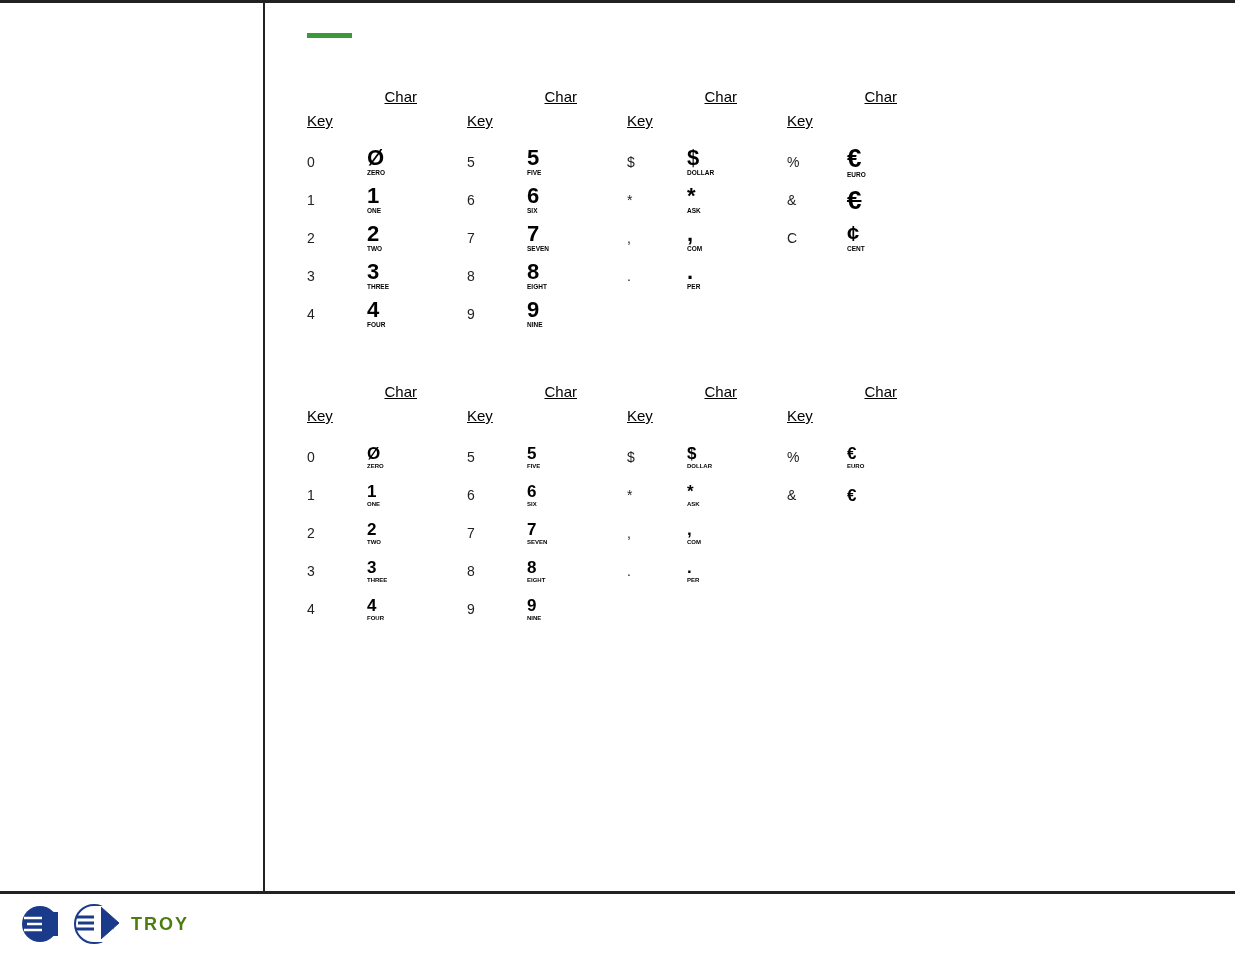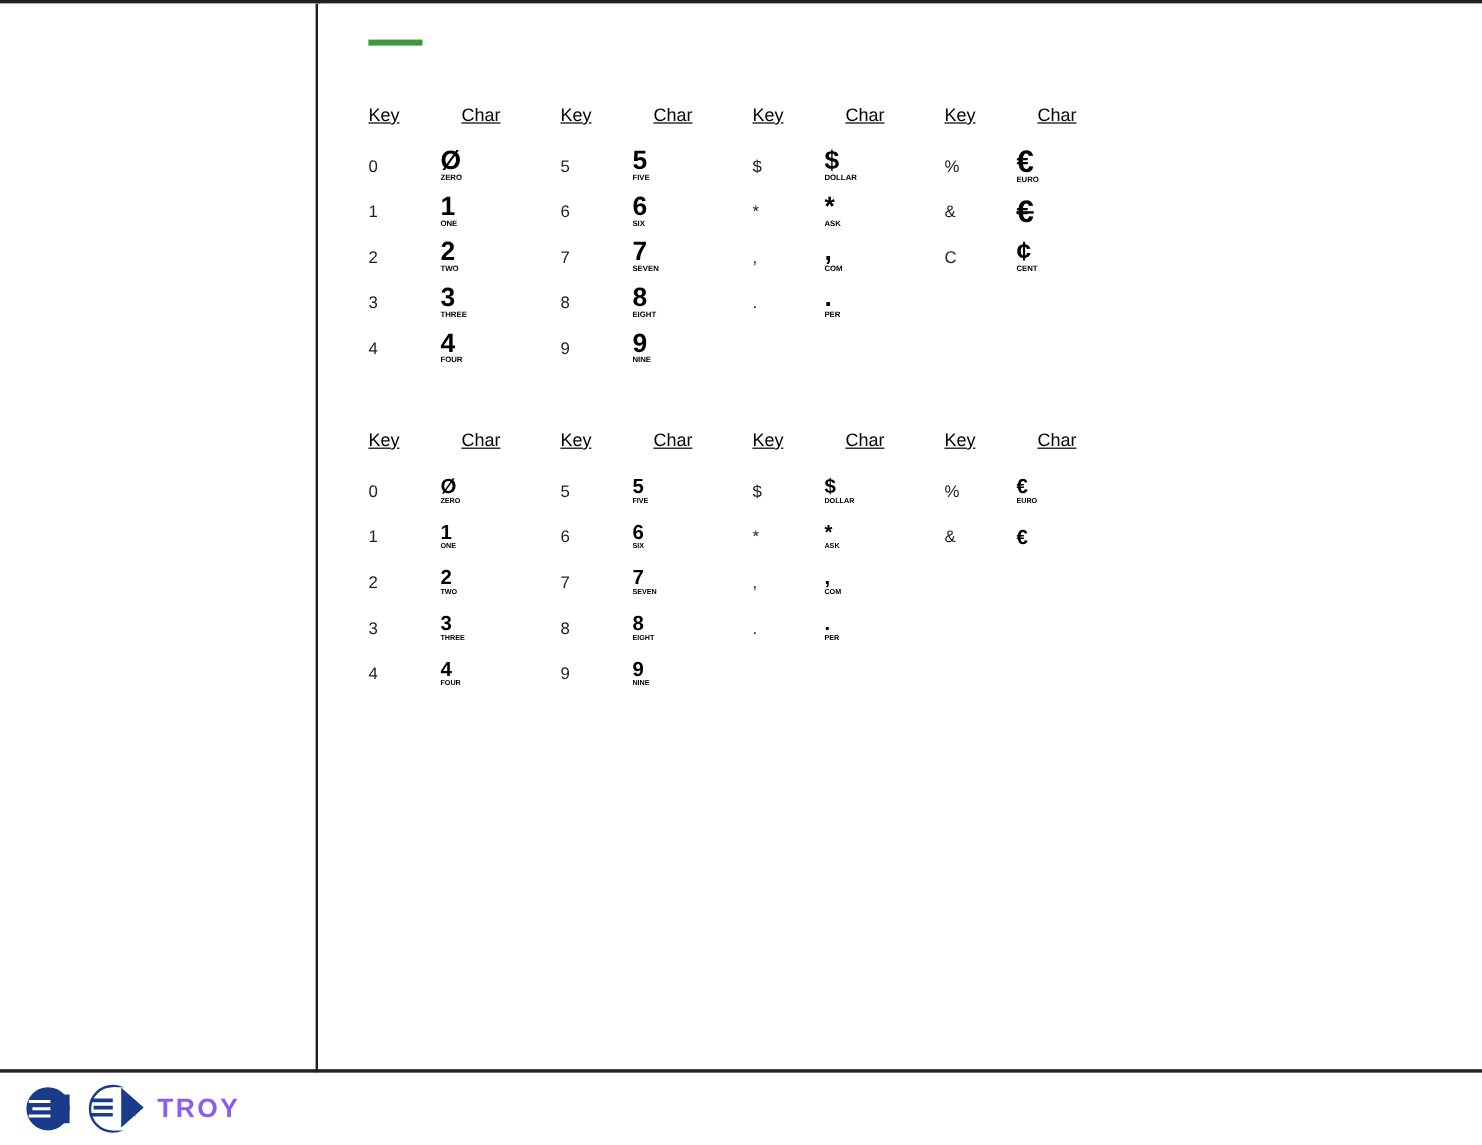--- a/index.html
+++ b/index.html
@@ -73,23 +73,23 @@
       align-items: center;
       gap: 8px;
     }
 
     .troy-icon {
       width: 45px;
       height: 40px;
     }
 
     .troy-text {
-      font-size: 22px;
+      font-size: 18px;
       font-weight: bold;
-      color: #8b5cf6;
+      color: #4d7c0f;
       letter-spacing: 2px;
     }
 
     .section-row {
       display: flex;
       gap: 50px;
       align-items: flex-start;
     }
 
     .kc-block {
@@ -103,21 +103,21 @@
       gap: 25px;
       margin-bottom: 14px;
       border-bottom: none;
     }
 
     .kc-header span {
       text-decoration: underline;
       font-size: 15px;
     }
 
-    .kc-header .h-key { min-width: 35px; }
+    .kc-header .h-key { min-width: 35px; margin-top: 24px; }
     .kc-header .h-char { min-width: 50px; text-align: right; }
 
     .kc-body {
       display: flex;
       gap: 25px;
     }
 
     .k-col { display: flex; flex-direction: column; min-width: 35px; }
     .c-col { display: flex; flex-direction: column; min-width: 50px; }
 

